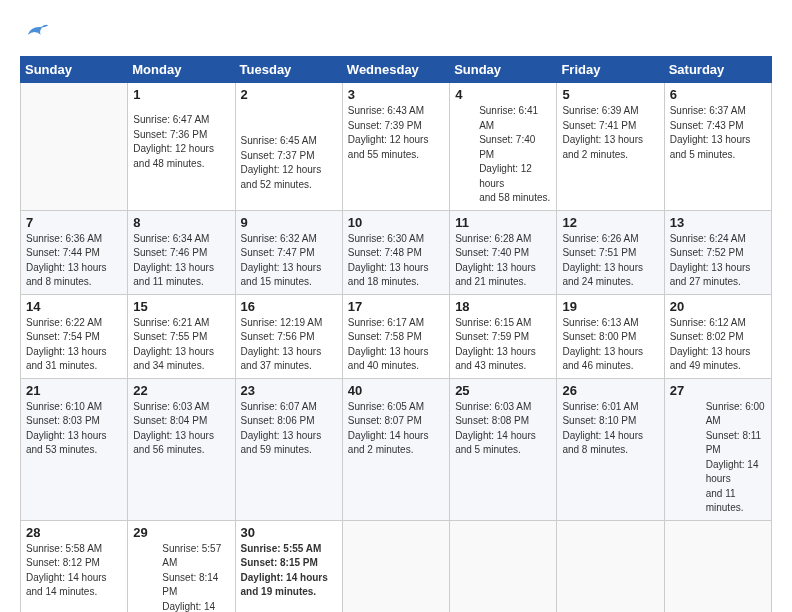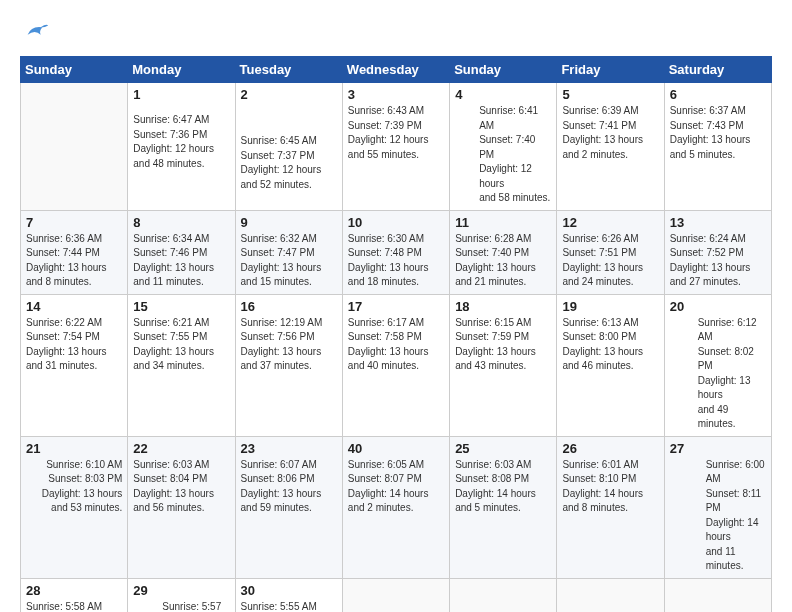--- a/index.html
+++ b/index.html
@@ -261,30 +261,30 @@
           </td>
           <td>
             <span class="day-num">19</span>
             <div class="day-info" style="white-space: pre-line;">Sunrise: 6:13 AM
 Sunset: 8:00 PM
 Daylight: 13 hours
 and 46 minutes.</div>
           </td>
           <td>
             <span class="day-num">20</span>
-            <div class="day-info" style="white-space: pre-line; margin-left: 28px;">Sunrise: 6:12 AM
+            <div class="day-info" style="white-space: pre-line;">Sunrise: 6:12 AM
 Sunset: 8:02 PM
 Daylight: 13 hours
 and 49 minutes.</div>
           </td>
         </tr>
         <tr>
           <td>
             <span class="day-num">21</span>
-            <div class="day-info" style="white-space: pre-line; text-align: right;">Sunrise: 6:10 AM
+            <div class="day-info" style="white-space: pre-line;">Sunrise: 6:10 AM
 Sunset: 8:03 PM
 Daylight: 13 hours
 and 53 minutes.</div>
           </td>
           <td>
             <span class="day-num">22</span>
             <div class="day-info" style="white-space: pre-line;">Sunrise: 6:03 AM
 Sunset: 8:04 PM
 Daylight: 13 hours
 and 56 minutes.</div>
@@ -335,21 +335,21 @@
           </td>
           <td>
             <span class="day-num">29</span>
             <div class="day-info" style="white-space: pre-line; margin-left: 29px;">Sunrise: 5:57 AM
 Sunset: 8:14 PM
 Daylight: 14 hours
 and 17 minutes.</div>
           </td>
           <td>
             <span class="day-num">30</span>
-            <div class="day-info" style="white-space: pre-line;">Sunrise: 5:55 AM
+            <div class="day-info" style="white-space: pre-line; font-weight: bold;">Sunrise: 5:55 AM
 Sunset: 8:15 PM
 Daylight: 14 hours
 and 19 minutes.</div>
           </td>
           <td class="empty-cell"></td>
           <td class="empty-cell"></td>
           <td class="empty-cell"></td>
           <td class="empty-cell"></td>
         </tr>
       </tbody>

